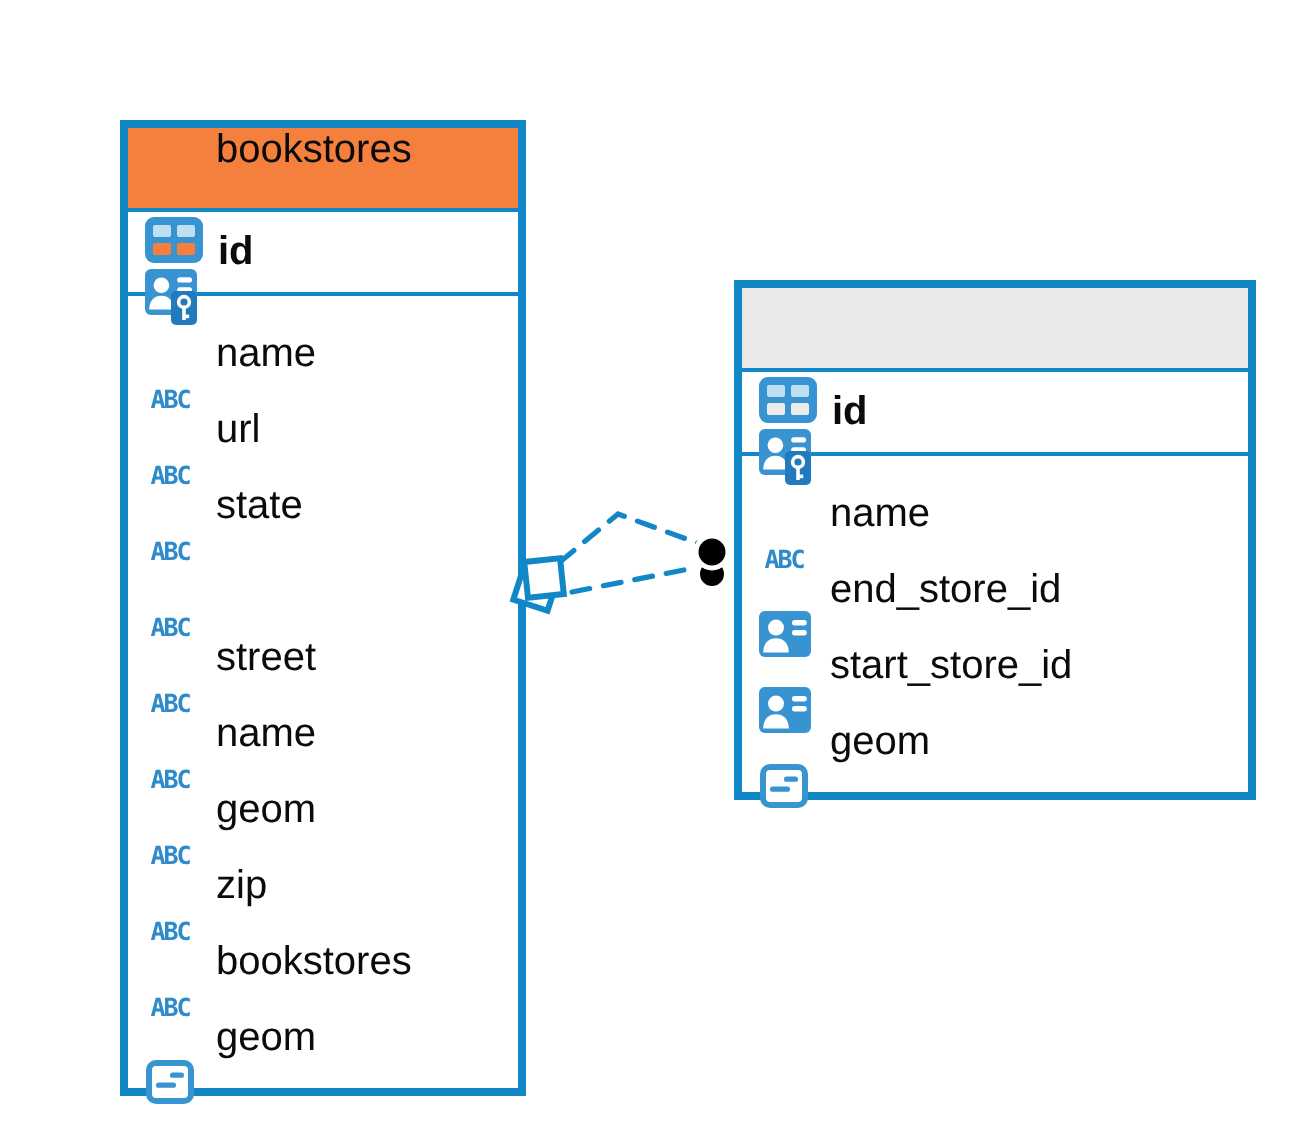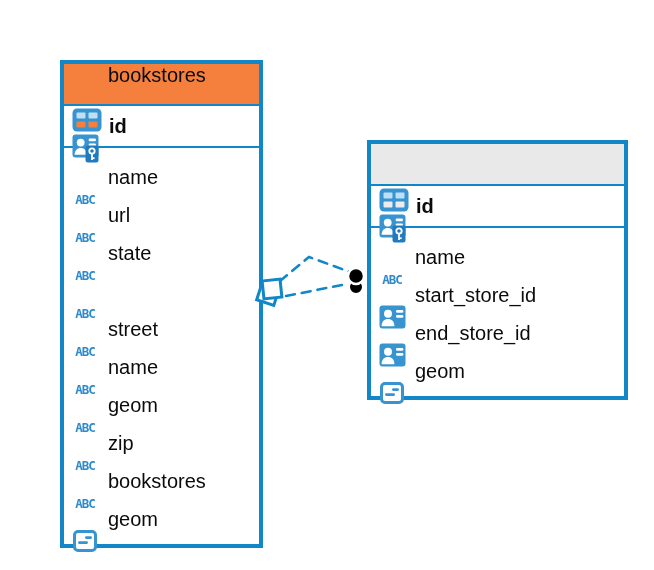--- a/index.html
+++ b/index.html
@@ -156,33 +156,33 @@
       <div class="crow">
         <span class="icon-slot">
           <svg width="27" height="24" viewBox="0 0 27 24">
             <rect x="0.5" y="0.5" width="26" height="23" rx="3" fill="#3794D1"></rect>
             <circle cx="9" cy="8.8" r="4" fill="#fff"></circle>
             <path d="M2.6 21.2 C2.6 16.4 5.4 14.1 9 14.1 C12.6 14.1 15.4 16.4 15.4 21.2 Z" fill="#fff"></path>
             <rect x="17" y="5" width="7.4" height="2.7" rx="1.3" fill="#fff"></rect>
             <rect x="17" y="10" width="7.4" height="2.7" rx="1.3" fill="#fff"></rect>
           </svg>
         </span>
-        <span class="lbl">start_store_id</span>
+        <span class="lbl">end_store_id</span>
       </div>
       <div class="crow">
         <span class="icon-slot">
           <svg width="27" height="24" viewBox="0 0 27 24">
             <rect x="0.5" y="0.5" width="26" height="23" rx="3" fill="#3794D1"></rect>
             <circle cx="9" cy="8.8" r="4" fill="#fff"></circle>
             <path d="M2.6 21.2 C2.6 16.4 5.4 14.1 9 14.1 C12.6 14.1 15.4 16.4 15.4 21.2 Z" fill="#fff"></path>
             <rect x="17" y="5" width="7.4" height="2.7" rx="1.3" fill="#fff"></rect>
             <rect x="17" y="10" width="7.4" height="2.7" rx="1.3" fill="#fff"></rect>
           </svg>
         </span>
-        <span class="lbl">end_store_id</span>
+        <span class="lbl">start_store_id</span>
       </div>
       <div class="crow">
         <span class="icon-slot">
           <svg width="24" height="22" viewBox="0 0 24 22">
             <rect x="1.5" y="1.5" width="21" height="19" rx="3.5" fill="#fff" stroke="#3794D1" stroke-width="3"></rect>
             <rect x="12" y="6.2" width="7" height="2.7" rx="1.3" fill="#3794D1"></rect>
             <rect x="5" y="11.2" width="10" height="2.7" rx="1.3" fill="#3794D1"></rect>
           </svg>
         </span>
         <span class="lbl">geom</span>

